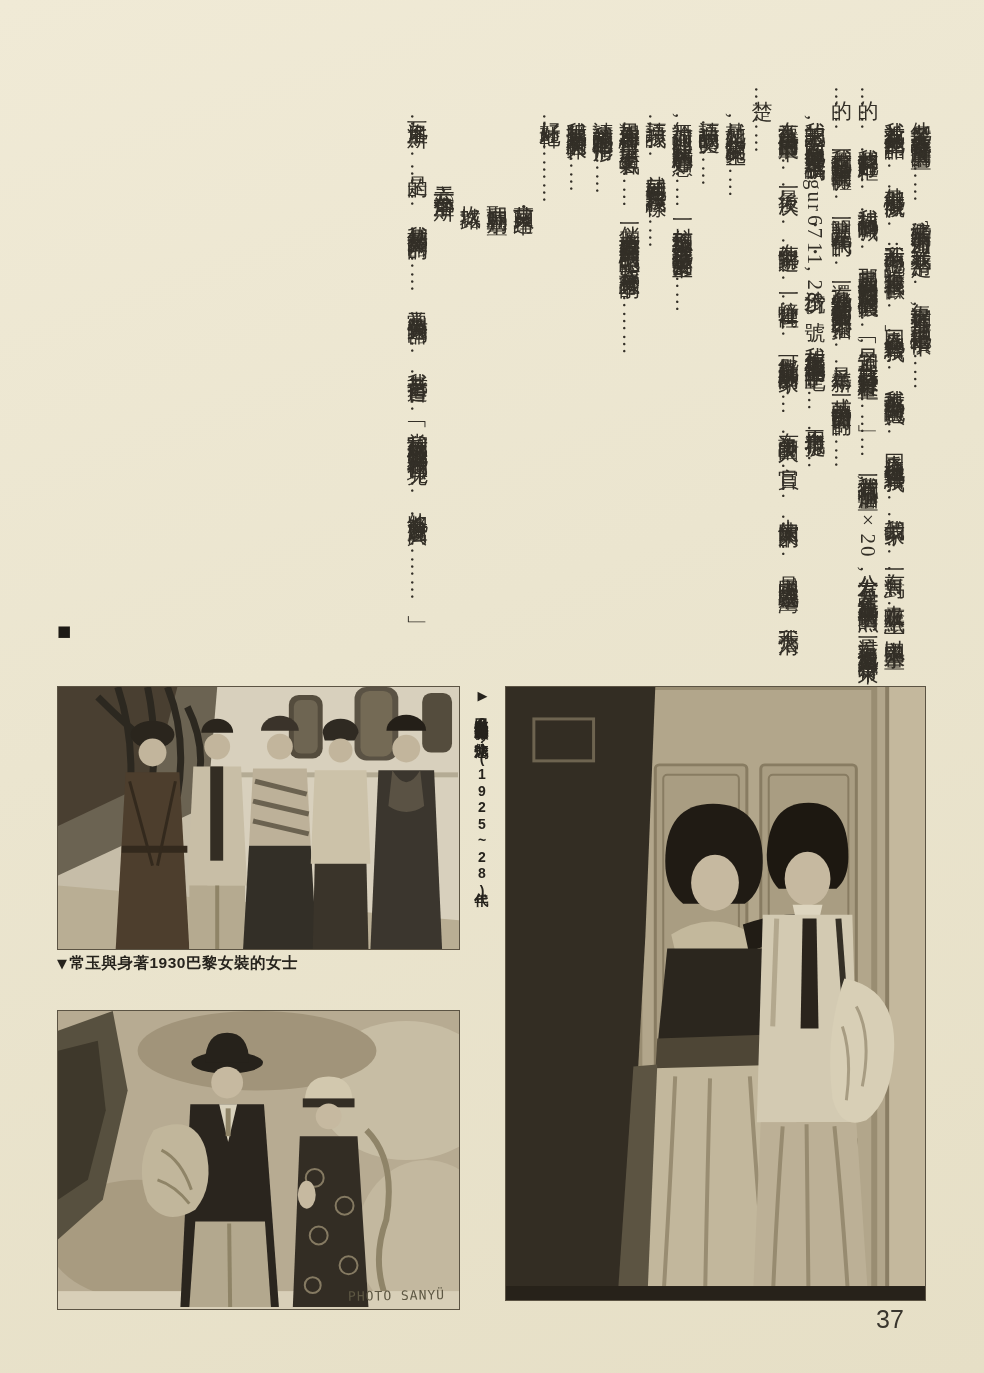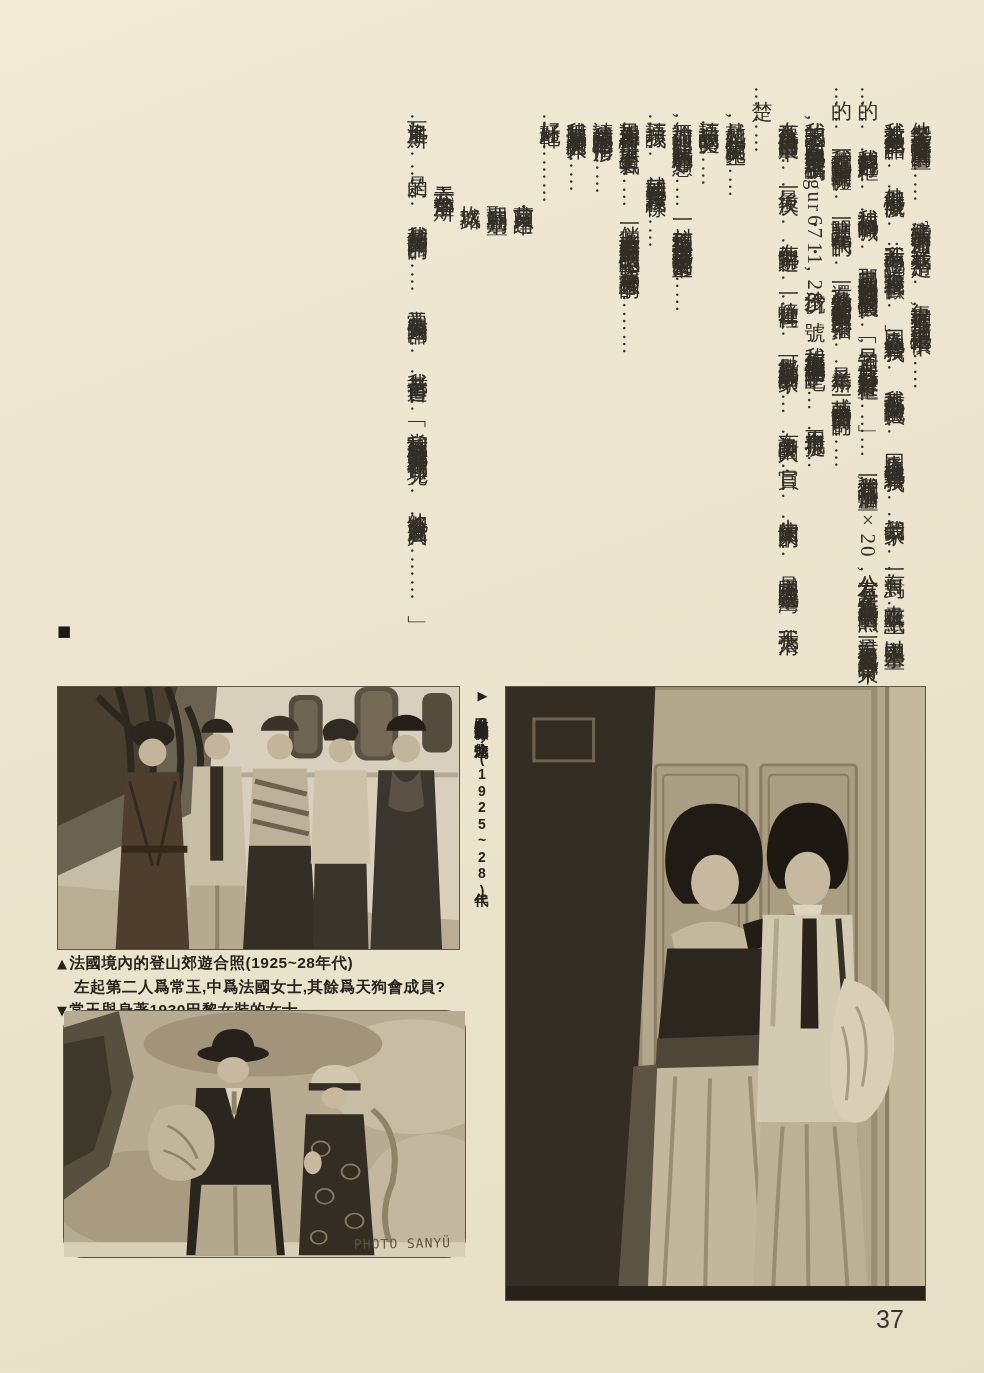--- a/index.html
+++ b/index.html
@@ -20,21 +20,21 @@
   .letter p.s5{text-indent:5em;}
   .letter p.s4{text-indent:4em;}
   .end-mark{
     position:absolute;left:57px;top:622px;font-size:15px;color:#1d1a15;
     font-family:"DejaVu Sans",sans-serif;
   }
   
   .photo{position:absolute;margin:0;background:#978c75;border:1px solid rgba(42,36,26,.55);box-sizing:border-box;}
   .photo svg{display:block;width:100%;height:100%;}
   .photo-group{left:57px;top:686px;width:403px;height:264px;}
-  .photo-paris{left:63px;top:1010px;width:403px;height:248px;border-radius:20px;}
+  .photo-paris{left:57px;top:1010px;width:403px;height:300px;}
   .photo-couple{left:505px;top:686px;width:421px;height:615px;}
   .credit{
     position:absolute;right:14px;bottom:6px;
     font-family:"DejaVu Sans Mono",monospace;font-size:13px;letter-spacing:1px;
     color:#5d5743;transform:rotate(-1deg);
   }
   
   .cap-left{
     position:absolute;left:57px;top:951px;width:420px;
     font-family:"Liberation Sans",sans-serif;font-weight:700;
@@ -121,22 +121,20 @@
       <polygon points="258,178 310,178 312,264 256,264" fill="#3a342a"></polygon>
 
       <path d="M330,44 a20,16 0 0 1 40,0 z" fill="#241f18"></path>
       <circle cx="350" cy="62" r="14" fill="#c2b59c"></circle>
       <polygon points="322,84 378,84 386,264 314,264" fill="#3b362e"></polygon>
       <path d="M336,84 Q350,108 364,84 L368,120 Q350,132 332,120 z" fill="#5a5244"></path>
     </svg>
   </figure>
 
   <div class="cap-left">
-    <div><span class="marker">▲</span><span>法國境內的登山郊遊合照(1925~28年代)</span></div>
-    <div class="indent"><span>左起第二人爲常玉,中爲法國女士,其餘爲天狗會成員?</span></div>
     <div><span class="marker">▼</span><span>常玉與身著1930巴黎女裝的女士</span></div>
   </div>
 
   <figure class="photo photo-paris">
     <svg viewBox="0 0 403 300" preserveAspectRatio="none">
       <rect width="403" height="300" fill="#b7ab92"></rect>
       <ellipse cx="350" cy="80" rx="90" ry="70" fill="#c7bda4"></ellipse>
       <ellipse cx="80" cy="230" rx="90" ry="60" fill="#a89b80"></ellipse>
       <ellipse cx="370" cy="230" rx="70" ry="80" fill="#c3b89f"></ellipse>
       <ellipse cx="200" cy="40" rx="120" ry="40" fill="#a1947a"></ellipse>

